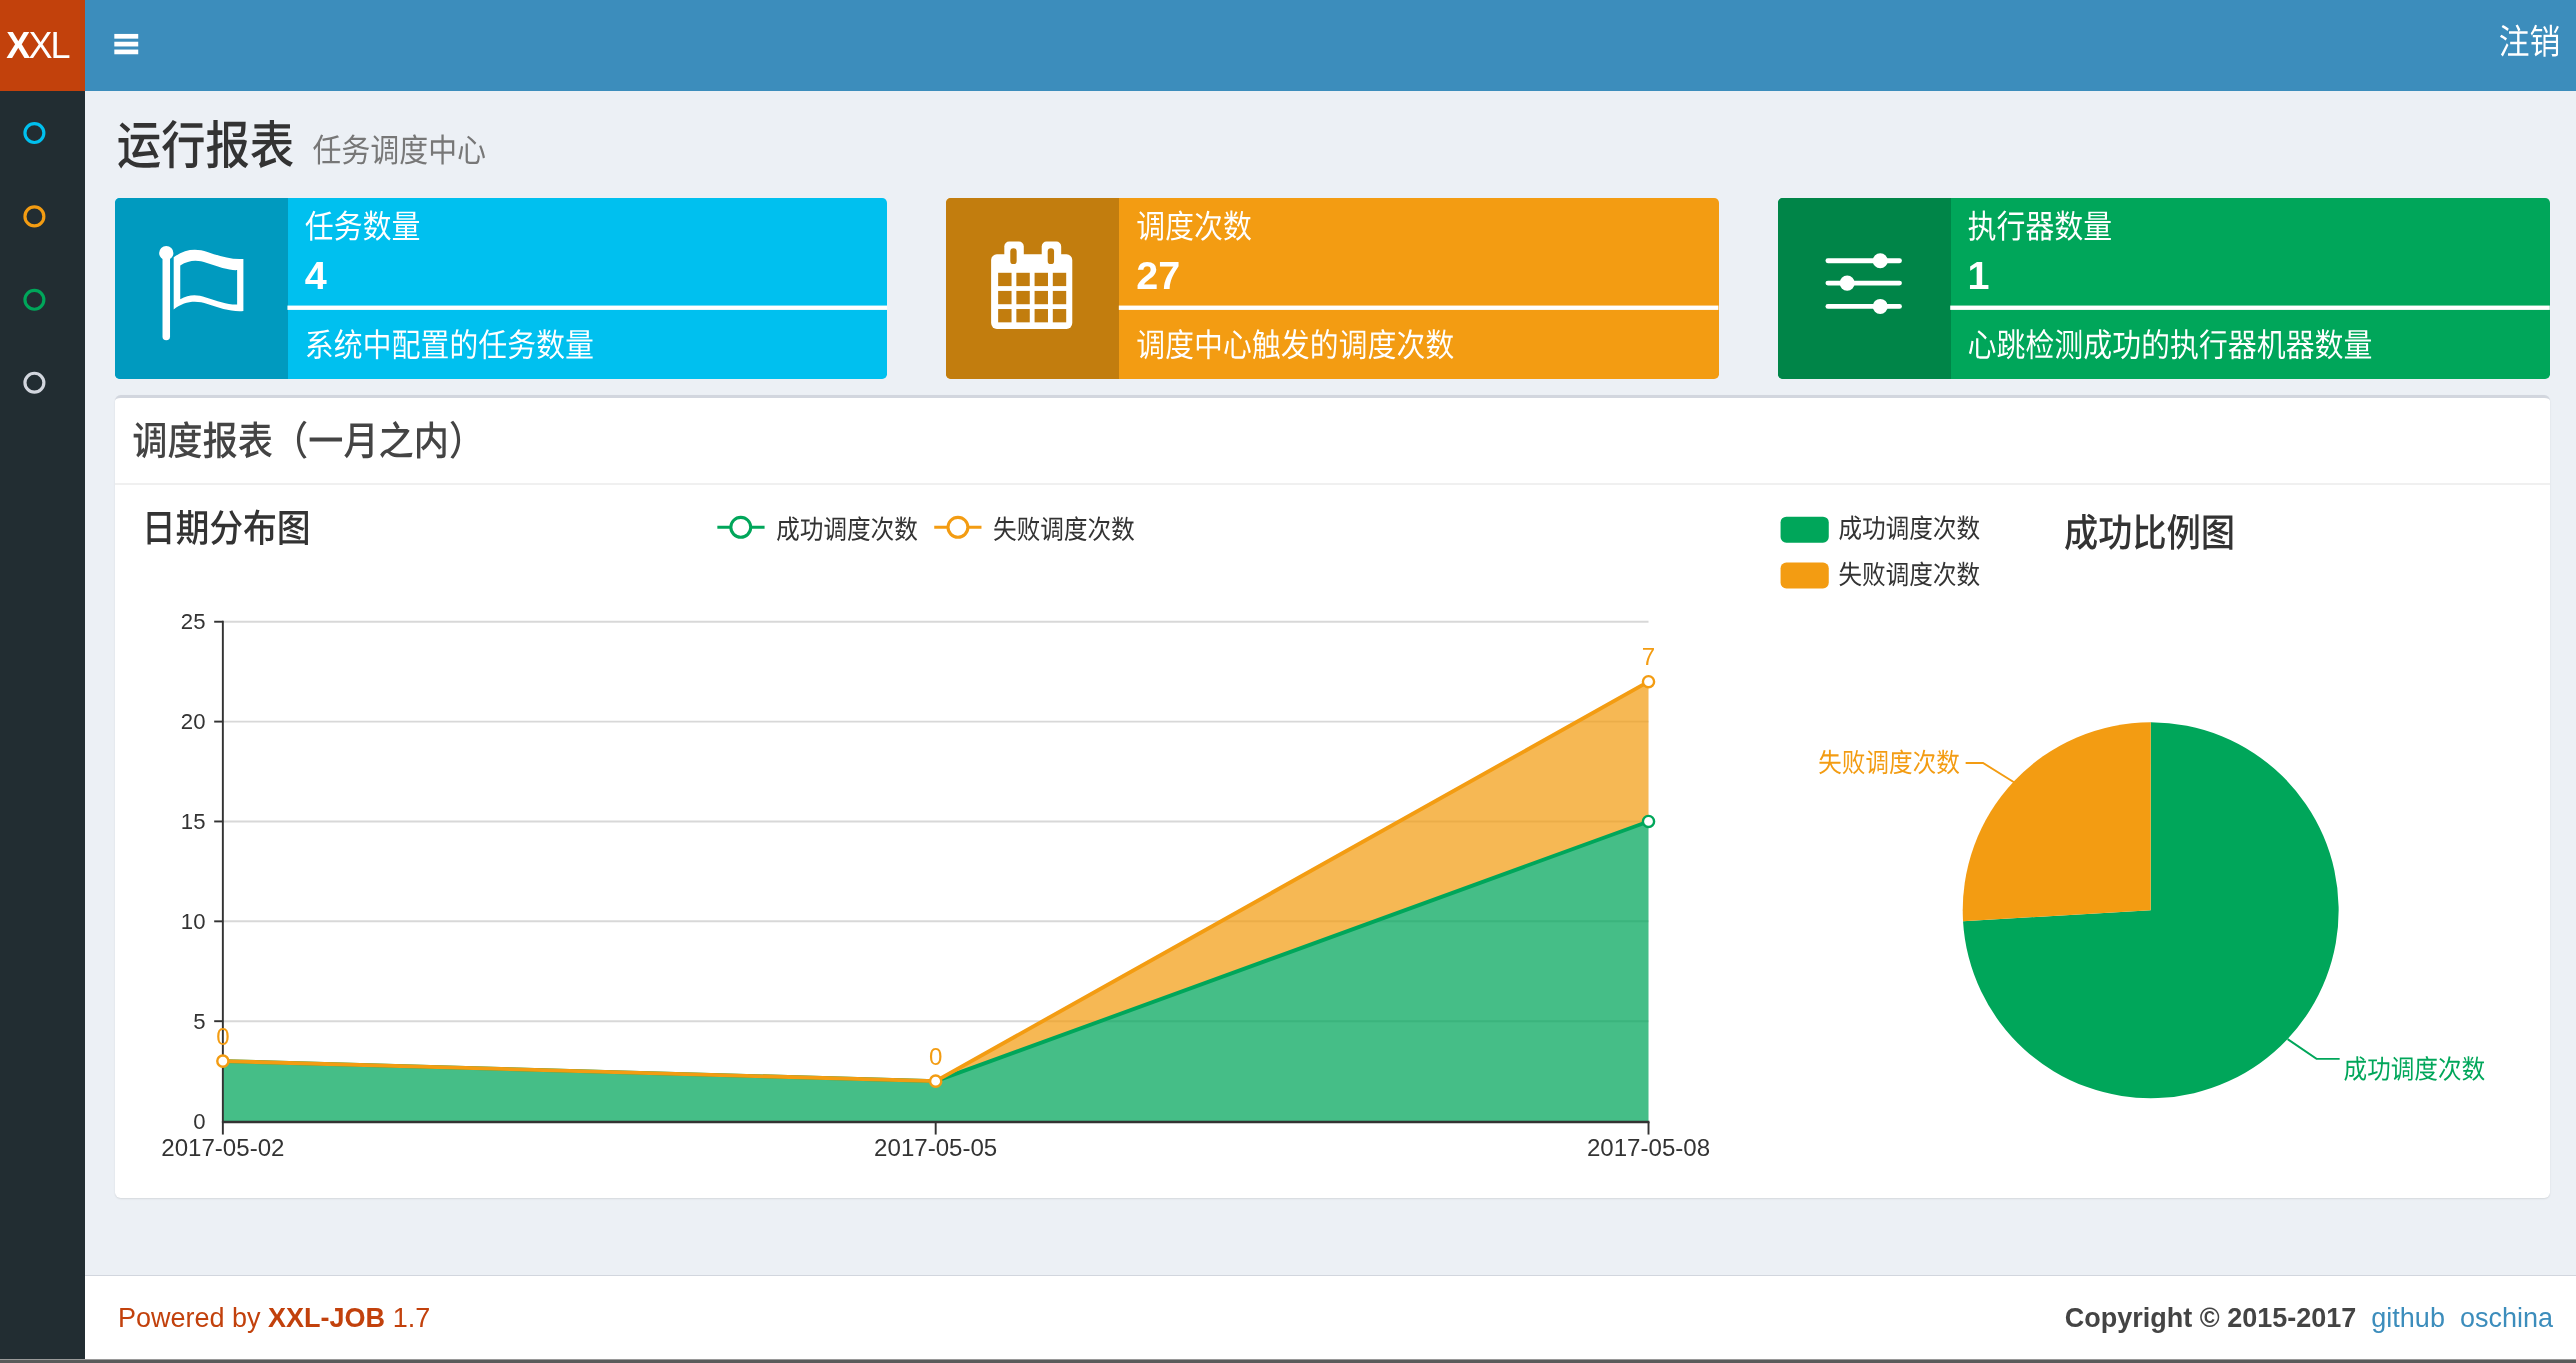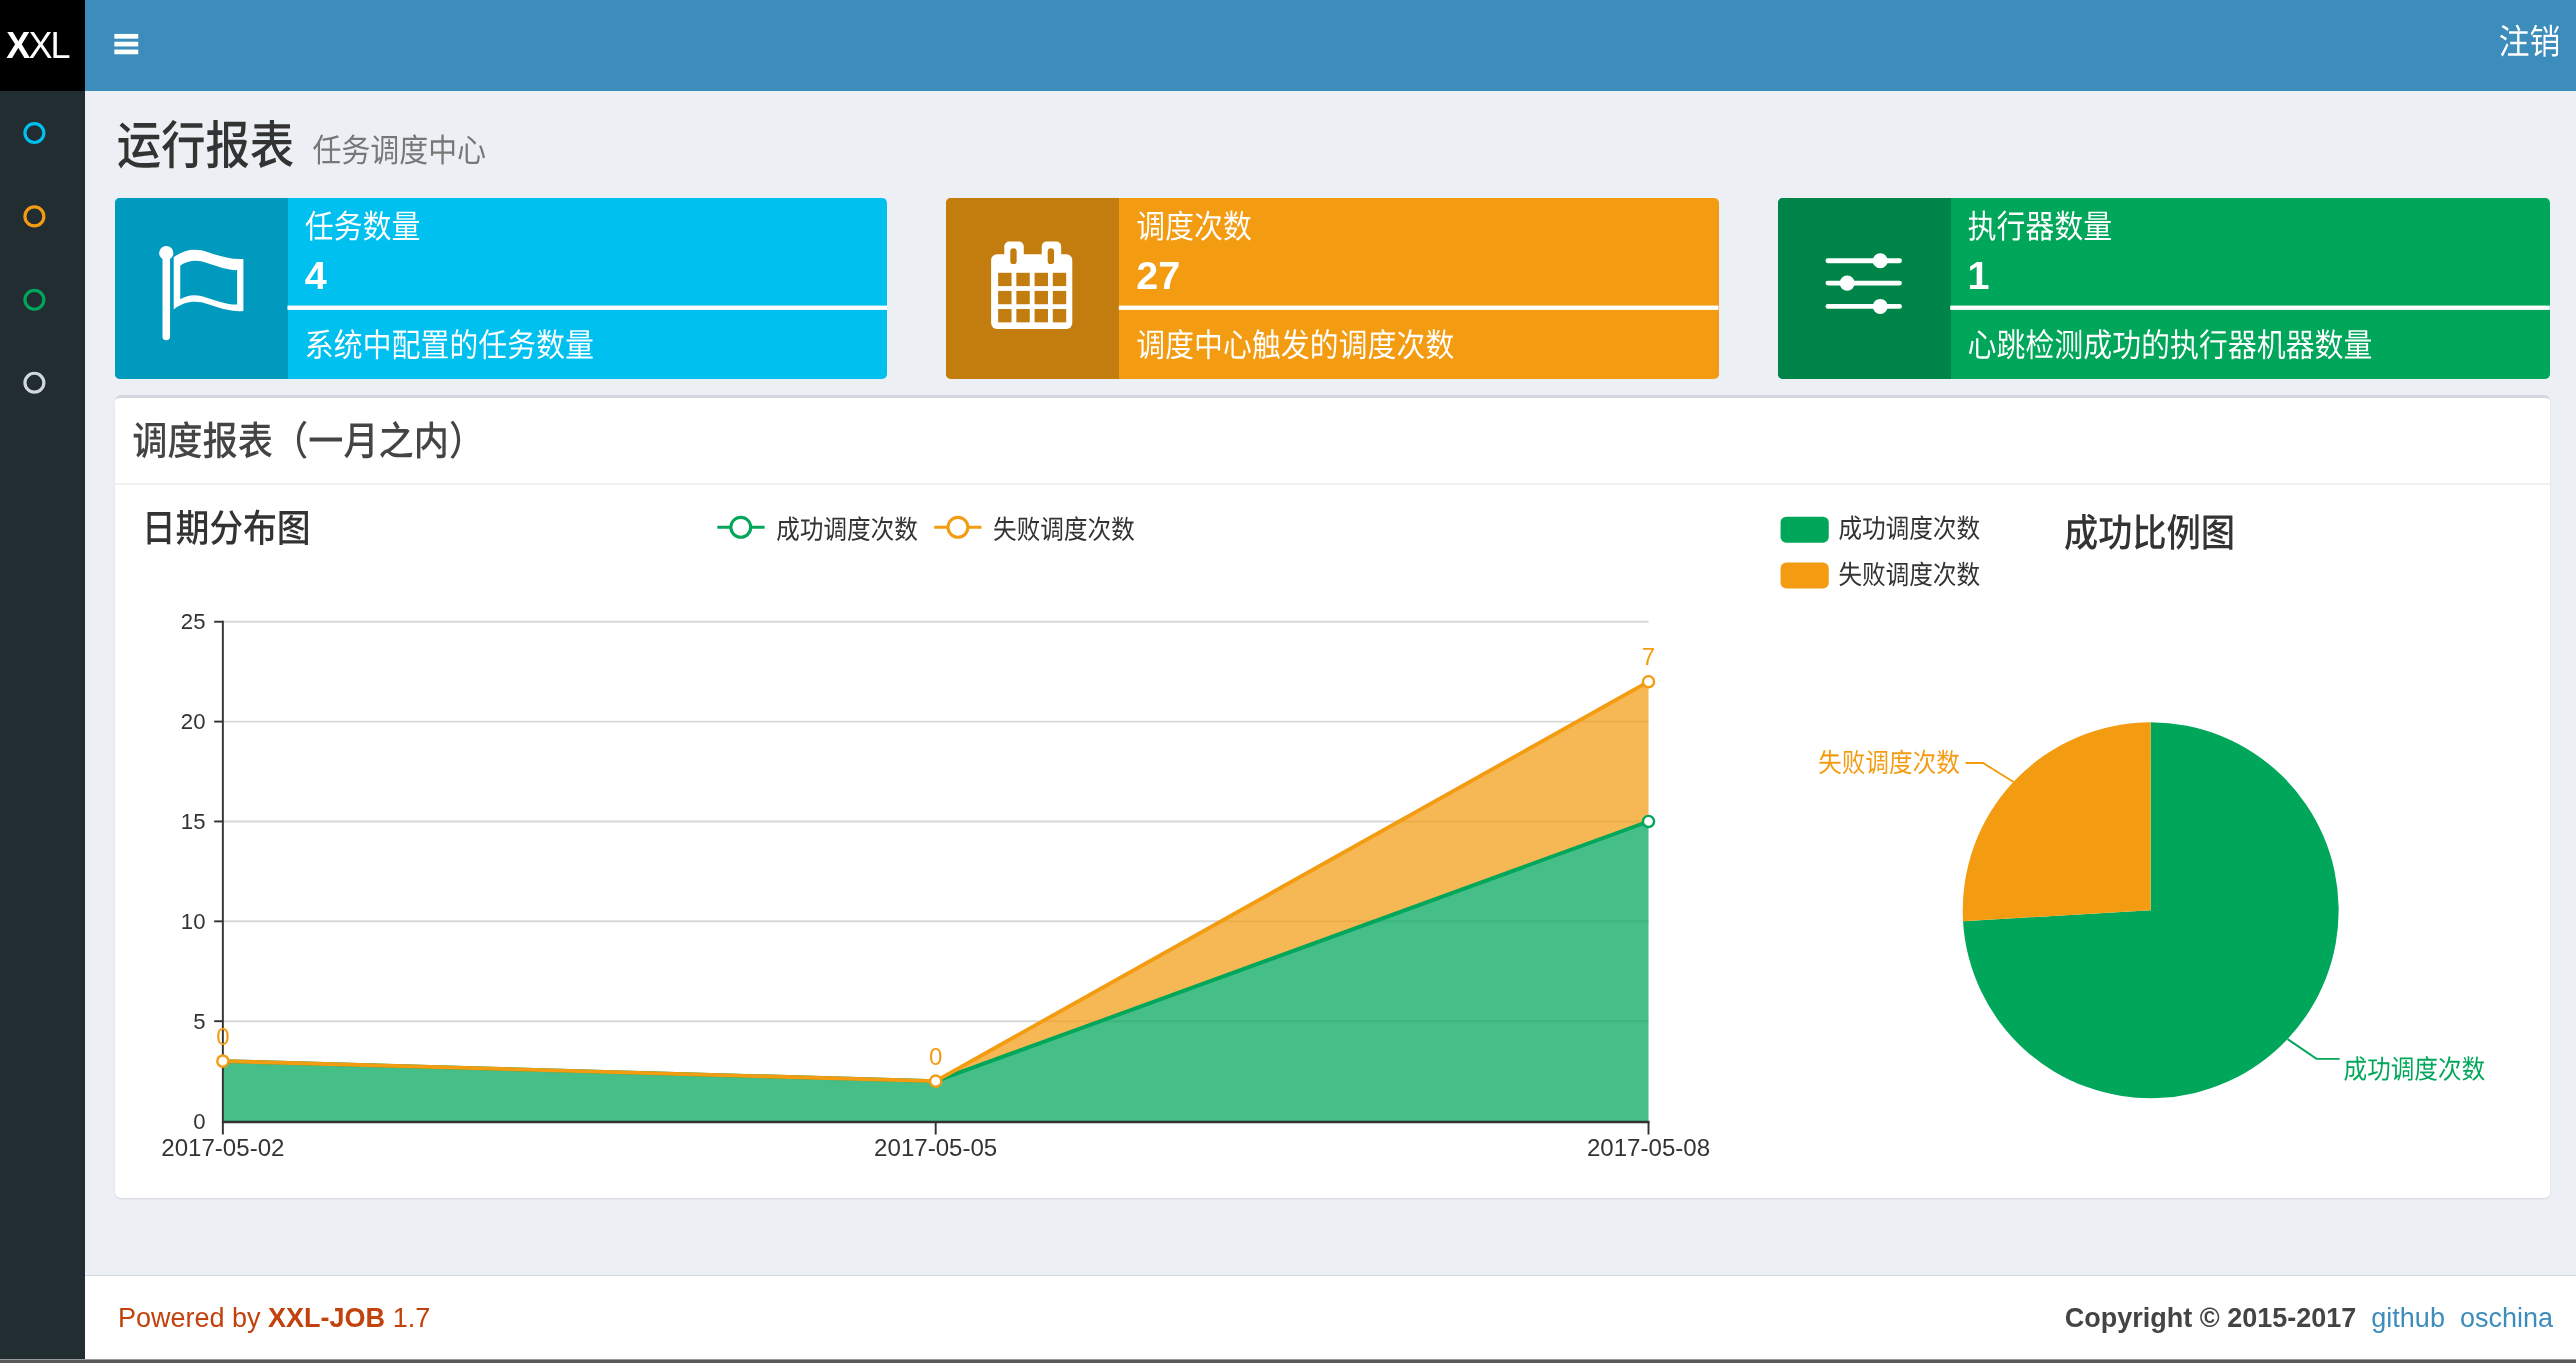--- a/index.html
+++ b/index.html
@@ -1,17 +1,17 @@
 <!DOCTYPE html>
 <html><head><meta charset="utf-8"><style>
 *{margin:0;padding:0;box-sizing:border-box}
 html,body{width:2576px;height:1363px;overflow:hidden;background:#ecf0f5;font-family:"Liberation Sans",sans-serif;}
 .abs{position:absolute}
 #nav{left:0;top:0;width:2576px;height:91px;background:#3c8dbc}
-#logo{left:0;top:0;width:85px;height:91px;background:#000000;color:#fff;font-size:36px;line-height:91px;text-align:center;font-weight:normal;letter-spacing:-1.9px;padding-right:10px}
+#logo{left:0;top:0;width:85px;height:91px;background:#c2410c;color:#fff;font-size:36px;line-height:91px;text-align:center;font-weight:normal;letter-spacing:-1.9px;padding-right:10px}
 #logo b{font-weight:bold}
 #side{left:0;top:91px;width:85px;height:1269px;background:#222d32}
 #ib1{left:115px;top:198px;width:772px;height:181px;background:#00c0ef;border-radius:4.8px}
 #ib1i{left:115px;top:198px;width:173px;height:181px;background:#009abf;border-radius:4.8px 0 0 4.8px}
 #ib2{left:946px;top:198px;width:773px;height:181px;background:#f39c12;border-radius:4.8px}
 #ib2i{left:946px;top:198px;width:173px;height:181px;background:#c27d0e;border-radius:4.8px 0 0 4.8px}
 #ib3{left:1778px;top:198px;width:772px;height:181px;background:#00a65a;border-radius:4.8px}
 #ib3i{left:1778px;top:198px;width:173px;height:181px;background:#008548;border-radius:4.8px 0 0 4.8px}
 #panel{left:115px;top:395px;width:2435px;height:803px;background:#fff;border-top:3.9px solid #d2d6de;border-radius:5.8px;box-shadow:0 1px 1.9px rgba(0,0,0,.1)}
 #phdr{left:115px;top:483px;width:2435px;height:1.9px;background:#f0f0f0}

